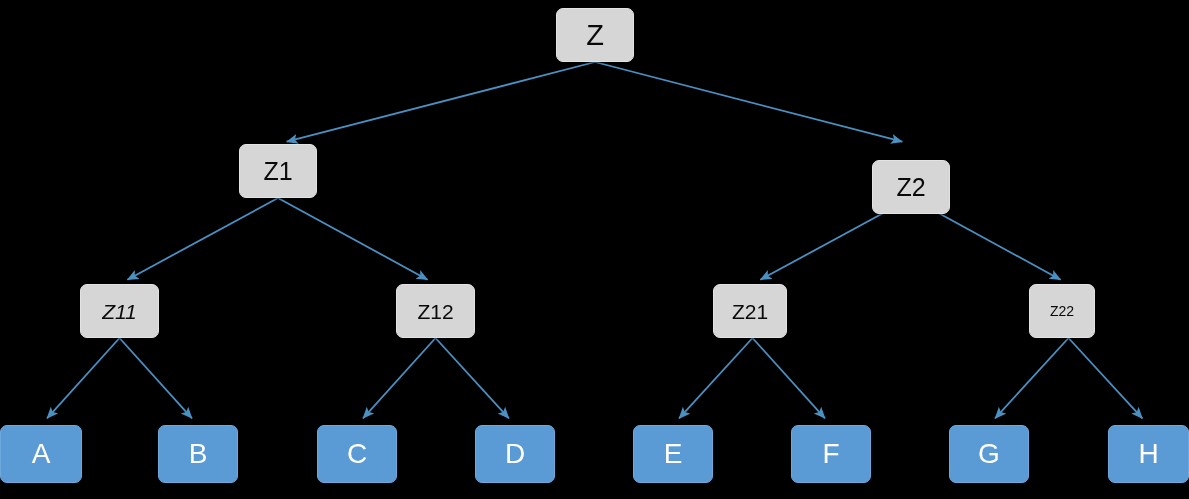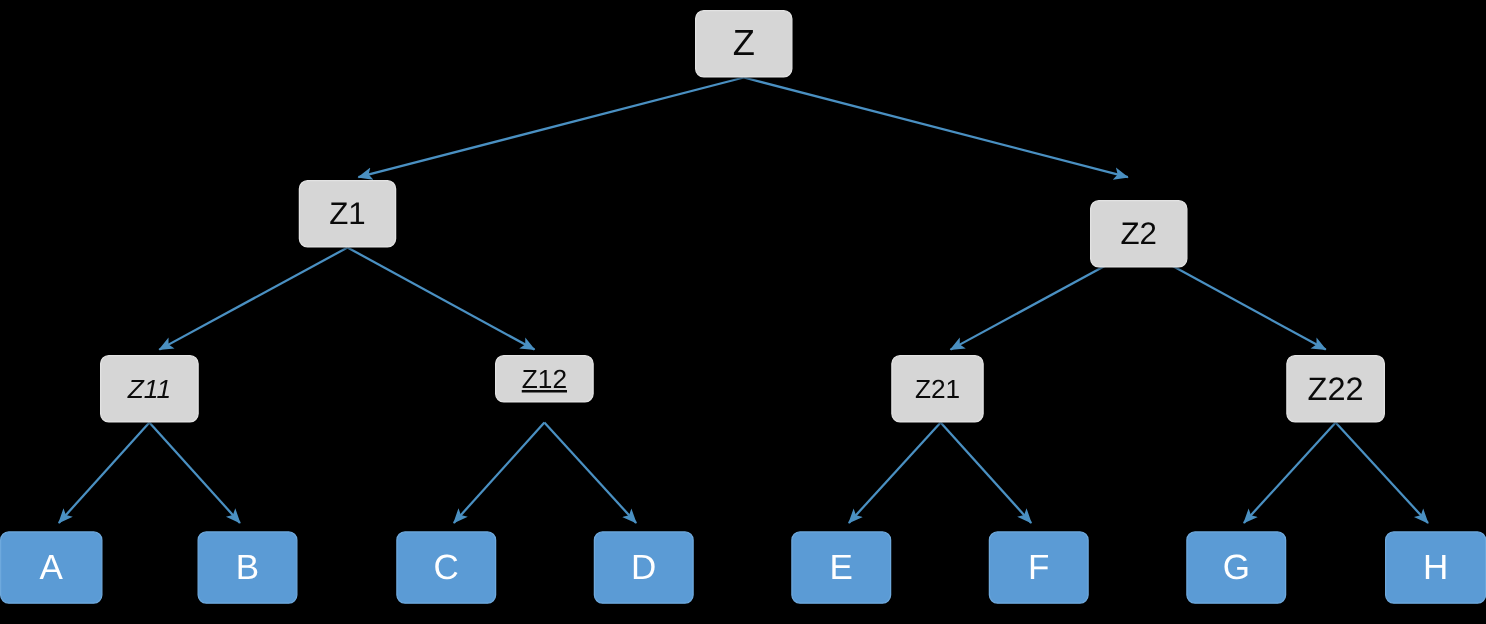--- a/index.html
+++ b/index.html
@@ -84,27 +84,27 @@
       </div>
       <div class="node internal" style="left: 239px; top: 144px; width: 78px; height: 54px; font-size: 25px;">
         <span class="node-label">Z1</span>
       </div>
       <div class="node internal" style="left: 872px; top: 144px; width: 78px; height: 54px; font-size: 25px; margin-top: 16px;">
         <span class="node-label">Z2</span>
       </div>
       <div class="node internal" style="left: 80px; top: 284px; width: 79px; height: 54px; font-size: 21px; font-style: italic;">
         <span class="node-label">Z11</span>
       </div>
-      <div class="node internal" style="left: 396px; top: 284px; width: 79px; height: 38px; font-size: 21px; text-decoration: underline;">
+      <div class="node internal" style="left: 396px; top: 284px; width: 79px; height: 54px; font-size: 21px;">
         <span class="node-label">Z12</span>
       </div>
       <div class="node internal" style="left: 713px; top: 284px; width: 74px; height: 54px; font-size: 21px;">
         <span class="node-label">Z21</span>
       </div>
-      <div class="node internal" style="left: 1029px; top: 284px; width: 79px; height: 54px; font-size: 26px;">
+      <div class="node internal" style="left: 1029px; top: 284px; width: 66px; height: 54px; font-size: 14px;">
         <span class="node-label">Z22</span>
       </div>
       <div class="node leaf" style="left: 0px; top: 425px; width: 82px; height: 58px; font-size: 28px;">
         <span class="node-label">A</span>
       </div>
       <div class="node leaf" style="left: 158px; top: 425px; width: 80px; height: 58px; font-size: 28px;">
         <span class="node-label">B</span>
       </div>
       <div class="node leaf" style="left: 317px; top: 425px; width: 80px; height: 58px; font-size: 28px;">
         <span class="node-label">C</span>

